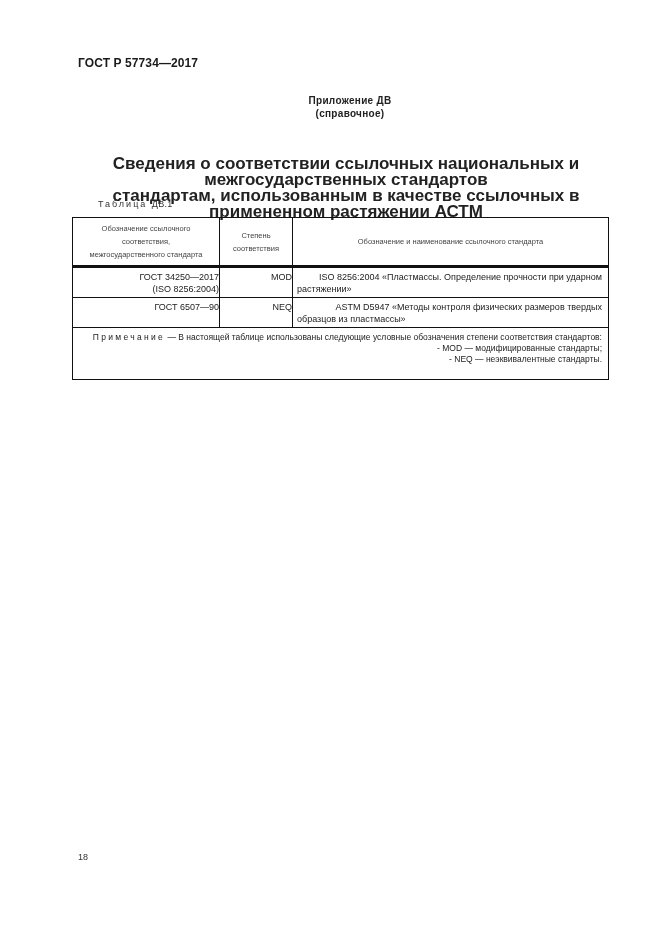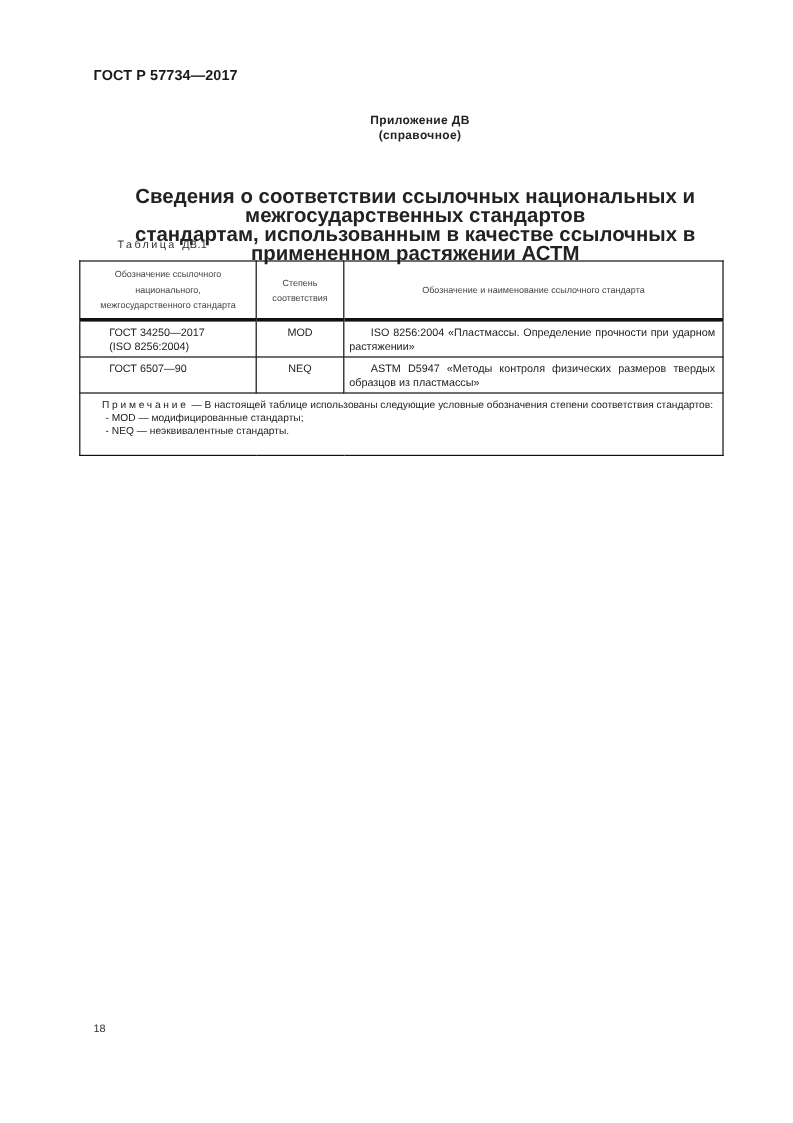--- a/index.html
+++ b/index.html
@@ -19,25 +19,25 @@
   }
   .title {
     position: absolute; left: 78px; width: 536px; top: 156px;
     text-align: center; font-size: 17px; font-weight: bold; line-height: 16px; color: #222;
   }
   .table-caption {
     position: absolute; left: 78px; top: 199px; font-size: 9px; letter-spacing: 2px; color: #333; margin-left: 20px;
   }
   .table-caption .num { letter-spacing: 0.3px; }
   table.ref {
-    position: absolute; left: 66px; top: 217px; width: 537px;
+    position: absolute; left: 72px; top: 217px; width: 537px;
     border-collapse: collapse; font-size: 9px; color: #222;
   }
   table.ref td, table.ref th {
-    border: 1px solid #111; padding: 0;
+    border: 1px solid #111; padding: 0; text-align: right;
   }
   table.ref th {
     font-weight: normal; font-size: 7.5px; color: #444; line-height: 13px;
     text-align: center; vertical-align: middle; height: 47px;
   }
   table.ref thead tr { border-bottom: 3px solid #111; }
   table.ref thead th { border-bottom: 3px solid #111; }
   .c1 { width: 146px; }
   .c2 { width: 72px; }
   .c3 { }
@@ -73,21 +73,21 @@
 <div class="table-caption">
   <span>Таблица</span>
   <span class="num">ДВ.1</span>
 </div>
 
 <table class="ref">
   <thead>
     <tr>
       <th class="c1">
         <div>Обозначение ссылочного</div>
-        <div>национального,</div>
+        <div>соответствия,</div>
         <div>межгосударственного стандарта</div>
       </th>
       <th class="c2">
         <div>Степень</div>
         <div>соответствия</div>
       </th>
       <th class="c3">Обозначение и наименование ссылочного стандарта</th>
     </tr>
   </thead>
   <tbody>

